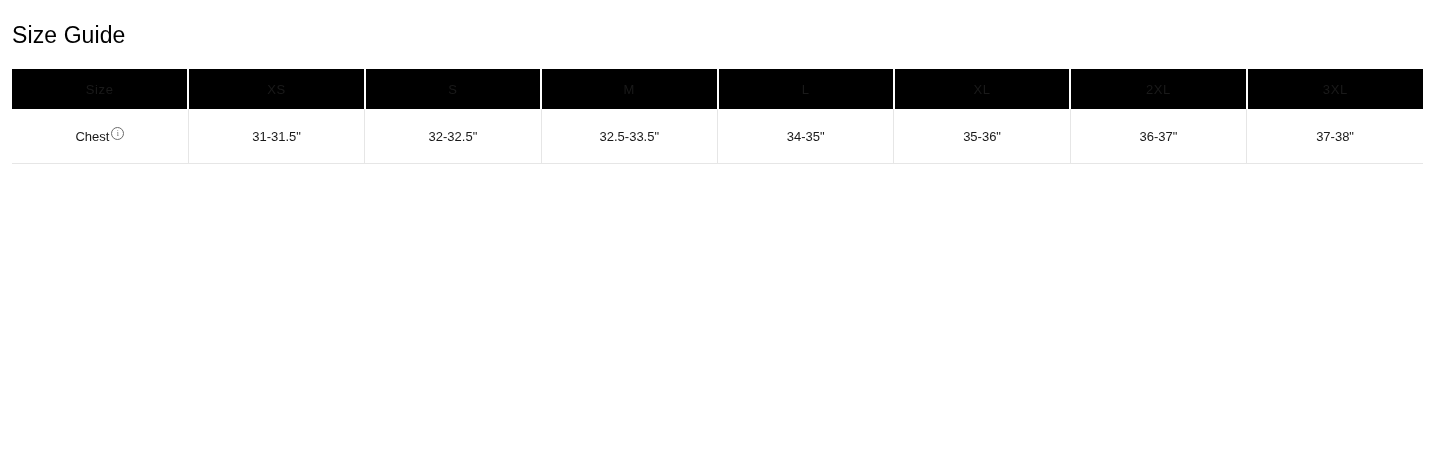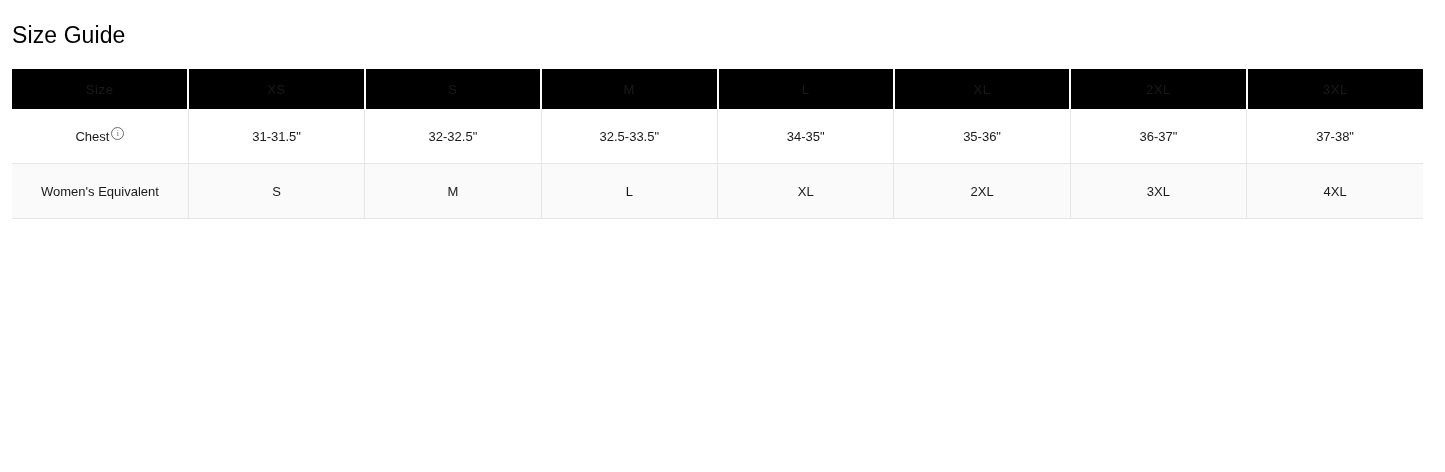--- a/index.html
+++ b/index.html
@@ -131,30 +131,16 @@
             </span>
           </td>
           <td>31-31.5"</td>
           <td>32-32.5"</td>
           <td>32.5-33.5"</td>
           <td>34-35"</td>
           <td>35-36"</td>
           <td>36-37"</td>
           <td>37-38"</td>
         </tr>
-        <tr>
-          <td class="row-label">
-            <span class="label-inner">
-              <span>Women's Equivalent</span>
-            </span>
-          </td>
-          <td>S</td>
-          <td>M</td>
-          <td>L</td>
-          <td>XL</td>
-          <td>2XL</td>
-          <td>3XL</td>
-          <td>4XL</td>
-        </tr>
       </tbody>
     </table>
   </div>
 </div>
 
 </body></html>

